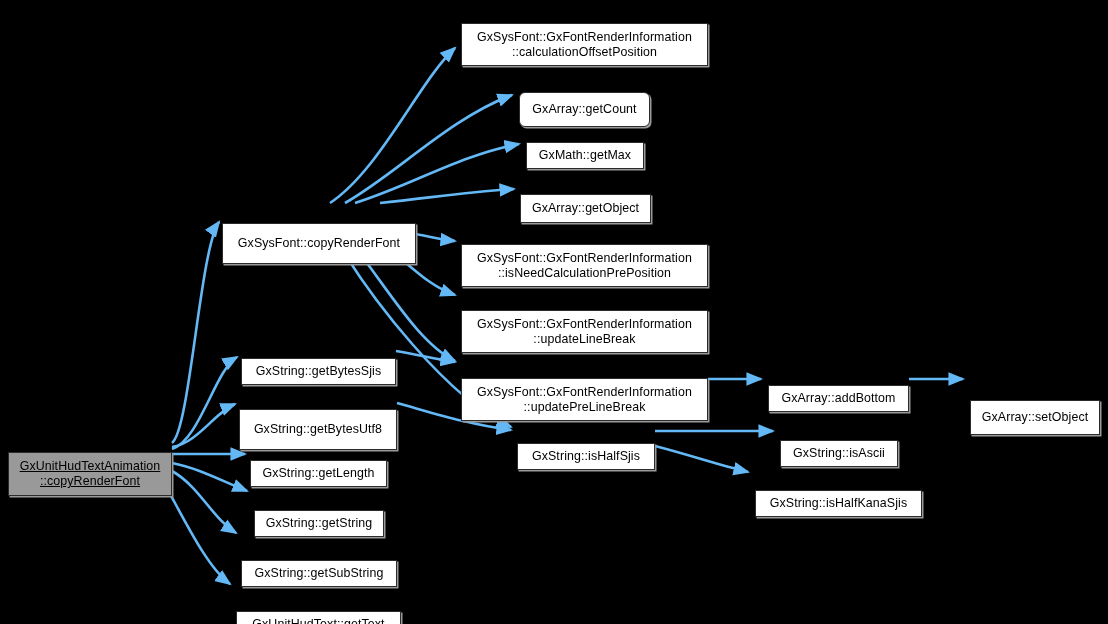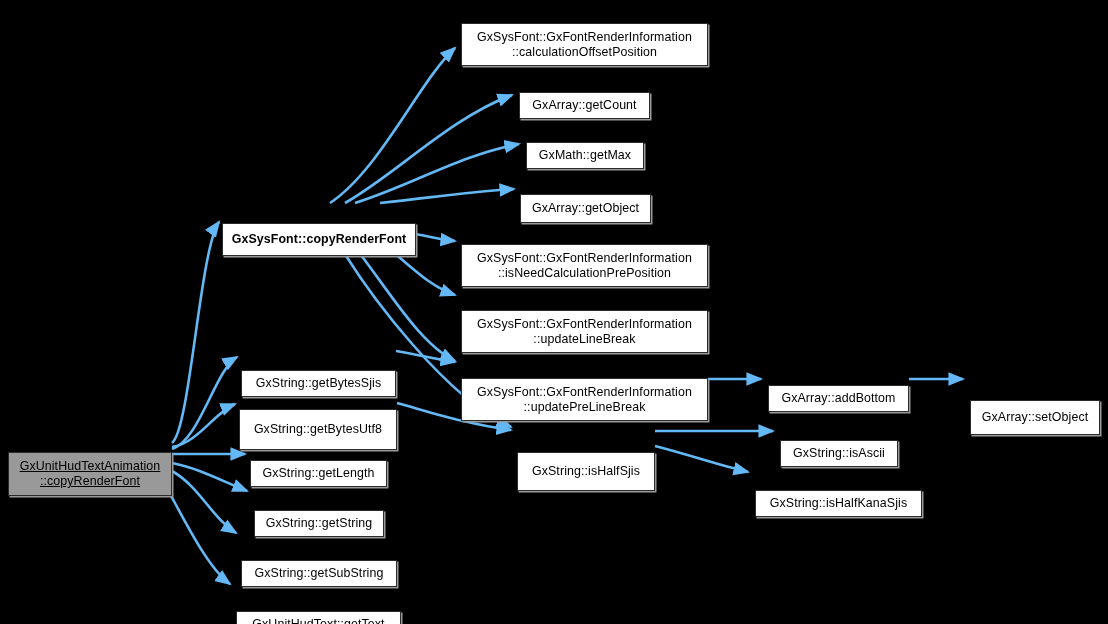--- a/index.html
+++ b/index.html
@@ -81,37 +81,37 @@
         <path d="M 397 403 C 430 412 470 425 511 430" fill="none" stroke="#63b8f5" stroke-width="2.6" marker-end="url(#arrowhead)"></path>
         <path d="M 708 379 L 761 379" fill="none" stroke="#63b8f5" stroke-width="2.6" marker-end="url(#arrowhead)"></path>
         <path d="M 909 379 L 963 379" fill="none" stroke="#63b8f5" stroke-width="2.6" marker-end="url(#arrowhead)"></path>
         <path d="M 655 431 L 773 431" fill="none" stroke="#63b8f5" stroke-width="2.6" marker-end="url(#arrowhead)"></path>
         <path d="M 655 446 C 690 455 715 464 748 472" fill="none" stroke="#63b8f5" stroke-width="2.6" marker-end="url(#arrowhead)"></path>
       </g>
   </svg>
   <div id="node-layer">
       <div class="node root" style="left: 8px; top: 432px; width: 164px; height: 44px;"><span>GxUnitHudTextAnimation
 ::copyRenderFont</span></div>
-      <div class="node" style="left: 222px; top: 203px; width: 194px; height: 33px; font-weight: bold;"><span>GxSysFont::copyRenderFont</span></div>
+      <div class="node" style="left: 222px; top: 203px; width: 194px; height: 41px;"><span>GxSysFont::copyRenderFont</span></div>
       <div class="node" style="left: 461px; top: 3px; width: 247px; height: 43px;"><span>GxSysFont::GxFontRenderInformation
 ::calculationOffsetPosition</span></div>
-      <div class="node" style="left: 519px; top: 72px; width: 131px; height: 27px;"><span>GxArray::getCount</span></div>
+      <div class="node" style="left: 519px; top: 72px; width: 131px; height: 35px; border-radius: 6px;"><span>GxArray::getCount</span></div>
       <div class="node" style="left: 526px; top: 122px; width: 118px; height: 27px;"><span>GxMath::getMax</span></div>
       <div class="node" style="left: 520px; top: 174px; width: 131px; height: 29px;"><span>GxArray::getObject</span></div>
       <div class="node" style="left: 461px; top: 224px; width: 247px; height: 43px;"><span>GxSysFont::GxFontRenderInformation
 ::isNeedCalculationPrePosition</span></div>
       <div class="node" style="left: 461px; top: 290px; width: 247px; height: 43px;"><span>GxSysFont::GxFontRenderInformation
 ::updateLineBreak</span></div>
       <div class="node" style="left: 461px; top: 358px; width: 247px; height: 43px;"><span>GxSysFont::GxFontRenderInformation
 ::updatePreLineBreak</span></div>
-      <div class="node" style="left: 241px; top: 350px; width: 155px; height: 27px;"><span>GxString::getBytesSjis</span></div>
+      <div class="node" style="left: 241px; top: 338px; width: 155px; height: 27px;"><span>GxString::getBytesSjis</span></div>
       <div class="node" style="left: 239px; top: 389px; width: 158px; height: 41px;"><span>GxString::getBytesUtf8</span></div>
       <div class="node" style="left: 250px; top: 440px; width: 137px; height: 27px;"><span>GxString::getLength</span></div>
       <div class="node" style="left: 254px; top: 490px; width: 130px; height: 27px;"><span>GxString::getString</span></div>
       <div class="node" style="left: 241px; top: 540px; width: 156px; height: 27px;"><span>GxString::getSubString</span></div>
       <div class="node" style="left: 236px; top: 591px; width: 165px; height: 27px;"><span>GxUnitHudText::getText</span></div>
-      <div class="node" style="left: 517px; top: 432px; width: 138px; height: 39px;"><span>GxString::isHalfSjis</span></div>
+      <div class="node" style="left: 517px; top: 423px; width: 138px; height: 27px;"><span>GxString::isHalfSjis</span></div>
       <div class="node" style="left: 780px; top: 420px; width: 118px; height: 27px;"><span>GxString::isAscii</span></div>
       <div class="node" style="left: 755px; top: 470px; width: 167px; height: 27px;"><span>GxString::isHalfKanaSjis</span></div>
       <div class="node" style="left: 768px; top: 365px; width: 141px; height: 27px;"><span>GxArray::addBottom</span></div>
       <div class="node" style="left: 970px; top: 380px; width: 130px; height: 35px;"><span>GxArray::setObject</span></div>
     </div>
 </div>
 
 </body></html>

